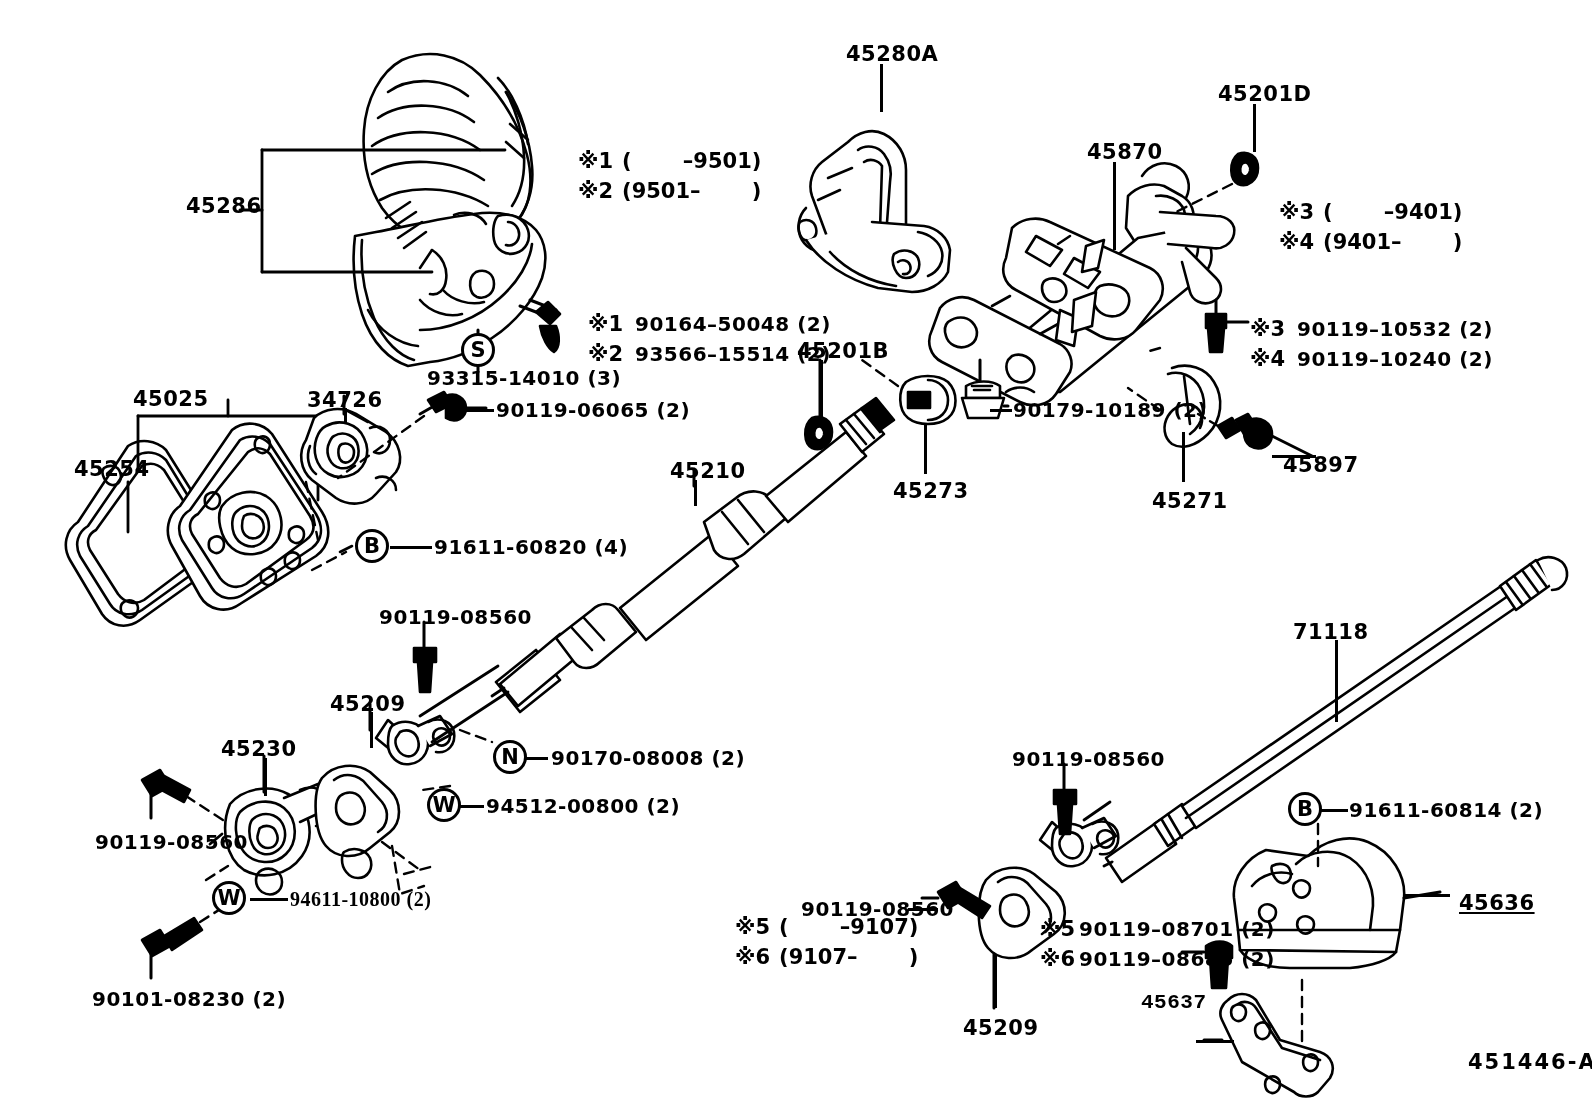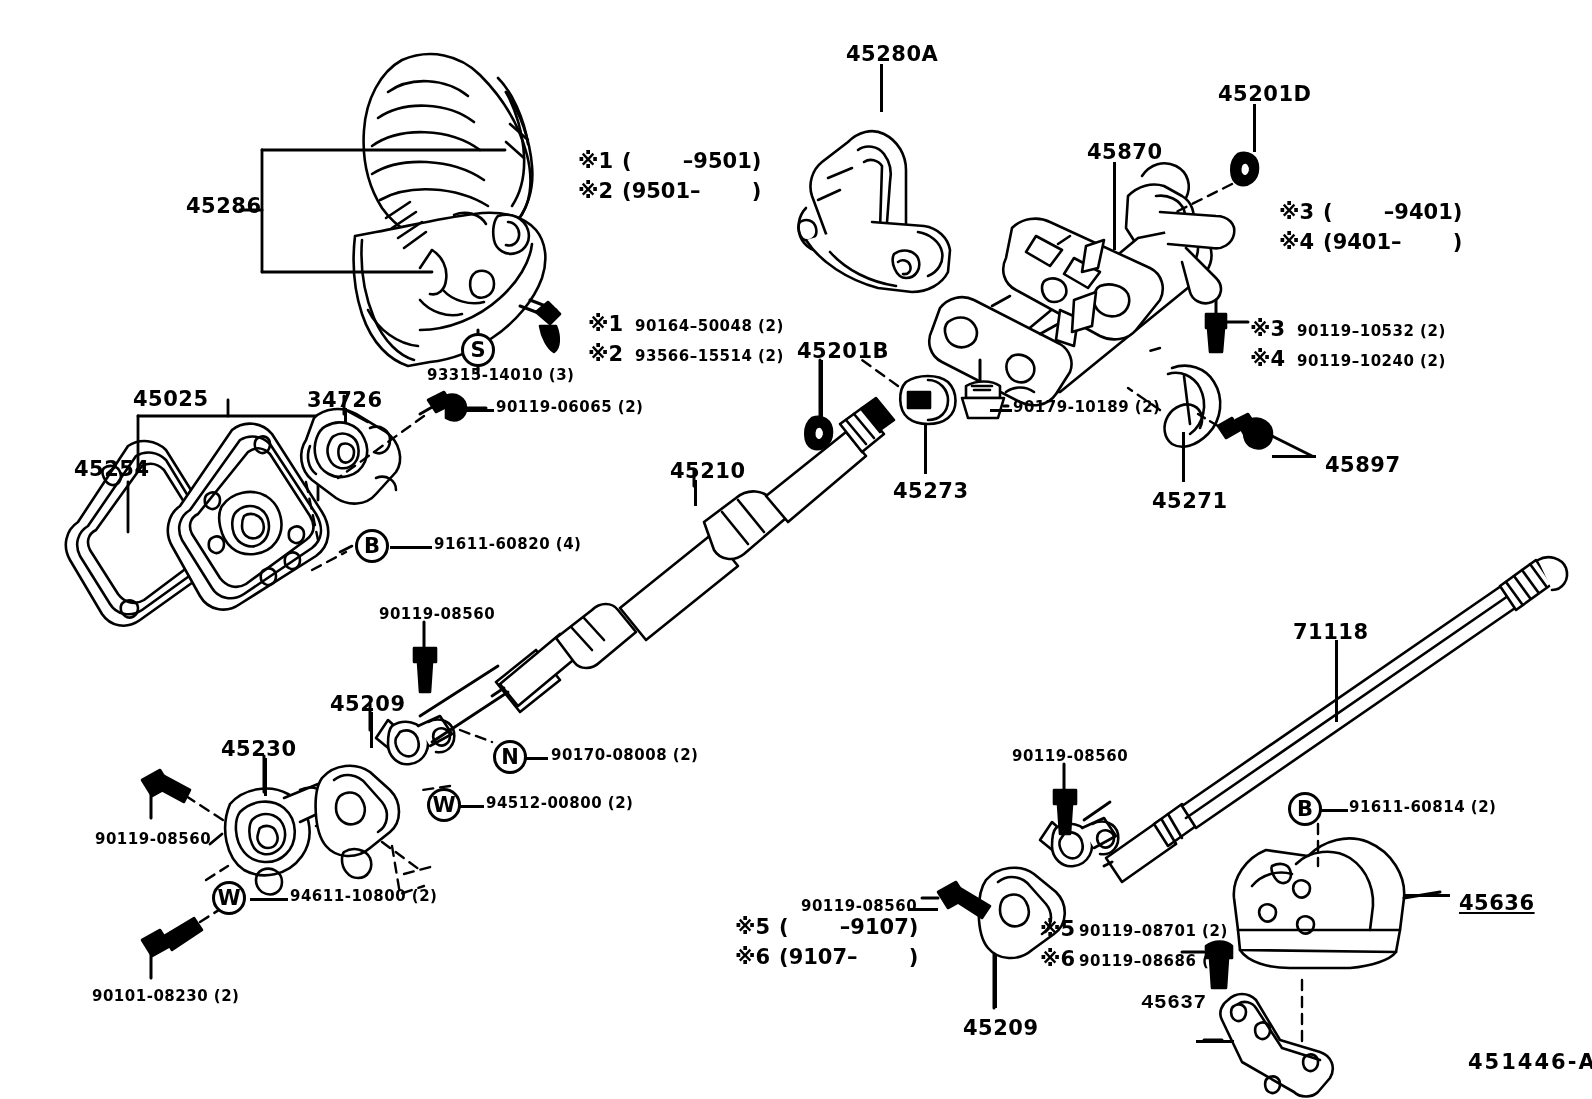--- a/index.html
+++ b/index.html
@@ -19,21 +19,21 @@
     position: absolute;
     font-family: "DejaVu Sans", sans-serif;
     font-weight: bold;
     font-size: 21px;
     color: #000000;
     white-space: pre;
     letter-spacing: 0.5px;
     line-height: 1;
   }
   .lbl.note { font-size: 21px; letter-spacing: 0px; }
-  .lbl.code { font-size: 15px; }
+  .lbl.code { font-size: 20px; }
   .lbl.diag { font-size: 21px; letter-spacing: 2px; }
 
   
   .ln {
     position: absolute;
     background: #000000;
   }
   .ln.h { height: 3px; }
   .ln.v { width: 3px; }
 
@@ -520,35 +520,35 @@
   <div class="lbl" style="left:846px;top:44px;">45280A</div>
   <div class="lbl" style="left:1218px;top:84px;">45201D</div>
   <div class="lbl" style="left:1087px;top:142px;">45870</div>
   <div class="lbl" style="left:133px;top:389px;">45025</div>
   <div class="lbl" style="left:74px;top:459px;">45254</div>
   <div class="lbl" style="left:307px;top:390px;">34726</div>
   <div class="lbl" style="left:797px;top:341px;">45201B</div>
   <div class="lbl" style="left:670px;top:461px;">45210</div>
   <div class="lbl" style="left:893px;top:481px;">45273</div>
   <div class="lbl" style="left:1152px;top:491px;">45271</div>
-  <div class="lbl" style="left:1325px;top:455px;">45897</div>
+  <div class="lbl" style="left:1283px;top:455px;">45897</div>
   <div class="lbl" style="left:1293px;top:622px;">71118</div>
   <div class="lbl" style="left:330px;top:694px;">45209</div>
   <div class="lbl" style="left:221px;top:739px;">45230</div>
   <div class="lbl" style="left:963px;top:1018px;">45209</div>
   <div class="lbl" style="left:1459px;top:893px;text-decoration:underline;">45636</div>
   <div class="lbl" style="left:1141px;top:992px;font-family:Liberation Mono, monospace;">45637</div>
 
   <div class="lbl code" style="left:427px;top:368px;">93315-14010 (3)</div>
   <div class="lbl code" style="left:496px;top:400px;">90119-06065 (2)</div>
   <div class="lbl code" style="left:434px;top:537px;">91611-60820 (4)</div>
   <div class="lbl code" style="left:379px;top:607px;">90119-08560</div>
   <div class="lbl code" style="left:551px;top:748px;">90170-08008 (2)</div>
   <div class="lbl code" style="left:486px;top:796px;">94512-00800 (2)</div>
-  <div class="lbl code" style="left:290px;top:889px;">94611-10800 (2)</div>
+  <div class="lbl code" style="left:290px;top:889px;font-family:Liberation Serif, serif;">94611-10800 (2)</div>
   <div class="lbl code" style="left:95px;top:832px;">90119-08560</div>
   <div class="lbl code" style="left:92px;top:989px;">90101-08230 (2)</div>
   <div class="lbl code" style="left:1013px;top:400px;">90179-10189 (2)</div>
   <div class="lbl code" style="left:1012px;top:749px;">90119-08560</div>
   <div class="lbl code" style="left:801px;top:899px;">90119-08560</div>
   <div class="lbl code" style="left:1349px;top:800px;">91611-60814 (2)</div>
 
   <div style="position:absolute;left:578px;top:151px;">
     <div style="display:flex;gap:9px;align-items:baseline;">
       <span class="lbl note" style="position:static;">※1</span>

